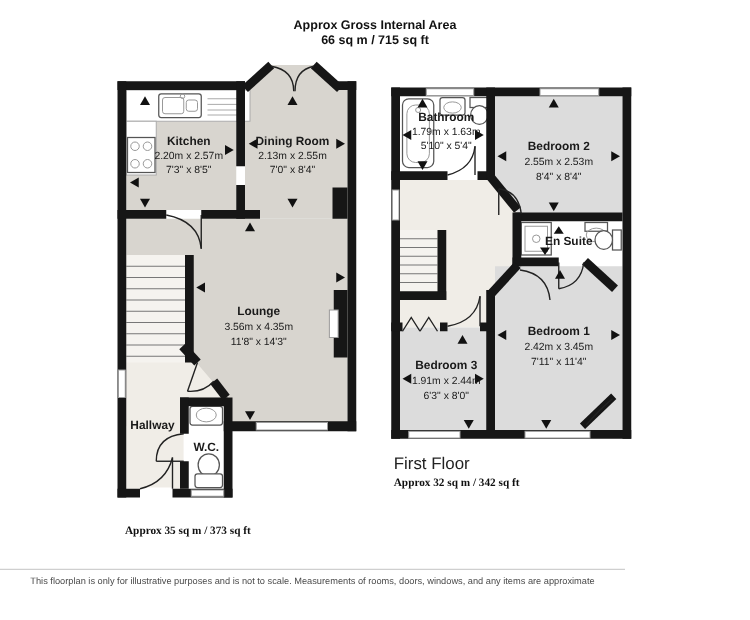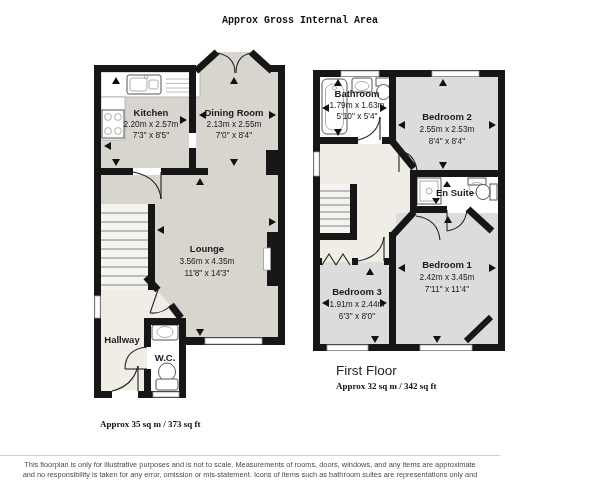--- a/index.html
+++ b/index.html
@@ -1,24 +1,24 @@
 <!DOCTYPE html>
 <html style="--wall: #161616; --floor-ground: #d8d5cf; --floor-bedroom: #dcdcdc; --floor-hall: #f0ede7; --floor-wet: #ffffff; --text: #1a1a1a;"><head>
 <meta charset="utf-8">
 <style>
   html,body{margin:0;padding:0;background:#fff;}
   body{width:600px;height:496px;overflow:hidden;position:relative;
        font-family:"Liberation Sans",sans-serif;color:var(--text,#1a1a1a);}
   .abs{position:absolute;}
-  #header{top:15px;left:0;width:600px;text-align:center;font-family:Liberation Mono, monospace;}
+  #header{top:15px;left:0;width:600px;text-align:center;}
   #header div{font-size:10px;font-weight:bold;line-height:12px;color:#111;}
   .floor-title{font-size:13.5px;color:#222;}
   .floor-area{font-size:9px;font-weight:bold;color:#111;margin-top:3px;font-family:Liberation Serif, serif;}
   #ground-title{left:100px;top:416px;}
-  #first-title{left:315px;top:363px;margin-left:21px;}
+  #first-title{left:315px;top:363px;}
   #disclaimer{top:455px;left:0;width:500px;border-top:1px solid #cfcfcf;padding-top:4px;text-align:center;}
   #disclaimer div{font-size:7.4px;line-height:9.8px;color:#4a4a4a;}
   svg{position:absolute;top:0;left:0;}
   svg text{font-family:"Liberation Sans",sans-serif;fill:var(--text,#1a1a1a);}
   .rn{font-size:9.5px;font-weight:bold;text-anchor:middle;}
   .rd{font-size:8.3px;text-anchor:middle;}
   .wall{fill:var(--wall,#161616);}
   .wl{stroke:var(--wall,#161616);}
   .w7{stroke-width:7;} .w6{stroke-width:6;}
   .fg{fill:var(--floor-ground,#d8d5cf);} .fb{fill:var(--floor-bedroom,#dcdcdc);}
@@ -30,20 +30,21 @@
   .fx2{fill:none;stroke:#999;stroke-width:.8;}
   .tread{stroke:#777;stroke-width:.9;}
   .thin{stroke:#aaa;stroke-width:.8;}
   .arr{fill:#111;}
 </style>
 </head>
 <body>
 
 <div id="header" class="abs">
   <div>Approx Gross Internal Area</div>
+  <div>66 sq m / 715 sq ft</div>
 </div>
 
 <svg width="600" height="496" viewBox="0 0 600 496">
 
   <g>
 
     <rect class="fw" x="101" y="72" width="88" height="96"></rect>
     <path class="fg" d="M124,97 H189 V168 H101 V140 H124 Z"></path>
     <polygon class="fg" points="196,72 217,52 251,52 272,72"></polygon>
     <rect class="fg" x="196" y="72" width="82" height="103"></rect>
@@ -291,14 +292,13 @@
   <div class="floor-area">Approx 35 sq m / 373 sq ft</div>
 </div>
 
 <div id="first-title" class="abs">
   <div class="floor-title">First Floor</div>
   <div class="floor-area">Approx 32 sq m / 342 sq ft</div>
 </div>
 
 <div id="disclaimer" class="abs">
   <div>This floorplan is only for illustrative purposes and is not to scale. Measurements of rooms, doors, windows, and any items are approximate</div>
-  <div>and no responsibility is taken for any error, omission or mis-statement. Icons of items such as bathroom suites are representations only and</div>
 </div>
 
 </body></html>

